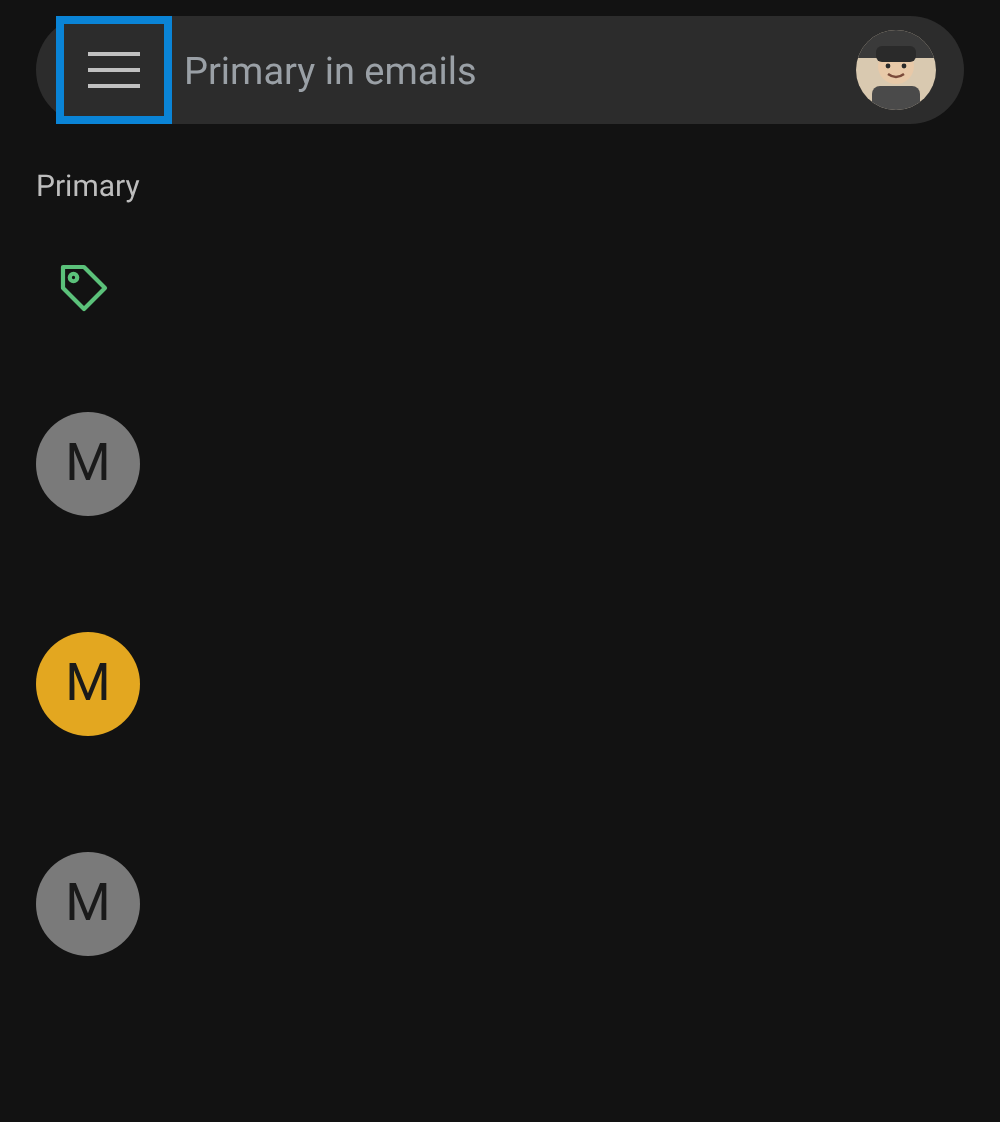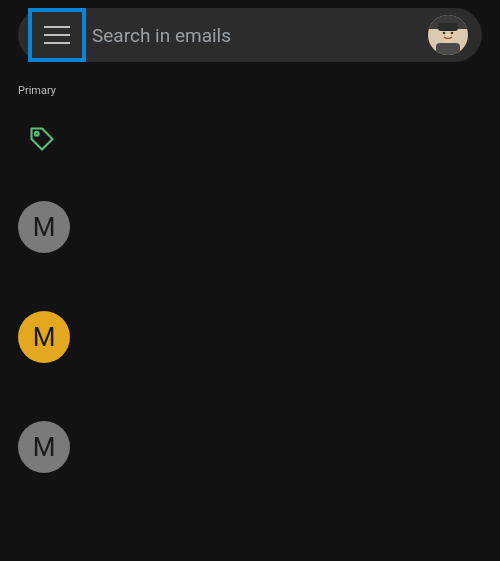--- a/index.html
+++ b/index.html
@@ -57,21 +57,21 @@
       border-radius: 50%;
       overflow: hidden;
       margin-right: 4px;
     }
     .avatar svg {
       width: 100%;
       height: 100%;
     }
     .section-label {
       color: #bdbdbd;
-      font-size: 11px;
+      font-size: 15px;
       padding: 14px 18px 6px 18px;
     }
     .tag-row {
       padding: 22px 18px 10px 28px;
     }
     .tag-icon svg {
       width: 28px;
       height: 28px;
     }
     .list-item {
@@ -105,21 +105,21 @@
 <body>
 
 <div class="search-bar">
   <div class="hamburger-wrapper">
     <div class="hamburger">
       <span></span>
         <span></span>
         <span></span>
     </div>
   </div>
-  <div class="search-placeholder">Search in emails</div>
+  <div class="search-placeholder">Primary in emails</div>
   <div class="avatar">
     <svg viewBox="0 0 40 40">
       <rect width="40" height="40" fill="#d9c9b0"></rect>
       <rect x="0" y="0" width="40" height="14" fill="#3a3a3a"></rect>
       <circle cx="20" cy="18" r="9" fill="#e8c9a8"></circle>
       <rect x="10" y="8" width="20" height="8" rx="3" fill="#2a2a2a"></rect>
       <circle cx="16" cy="18" r="1.2" fill="#2a2a2a"></circle>
       <circle cx="24" cy="18" r="1.2" fill="#2a2a2a"></circle>
       <path d="M16 22 Q20 25 24 22" stroke="#7a4a3a" stroke-width="1.2" fill="none"></path>
       <rect x="8" y="28" width="24" height="12" rx="4" fill="#4a4a4a"></rect>

